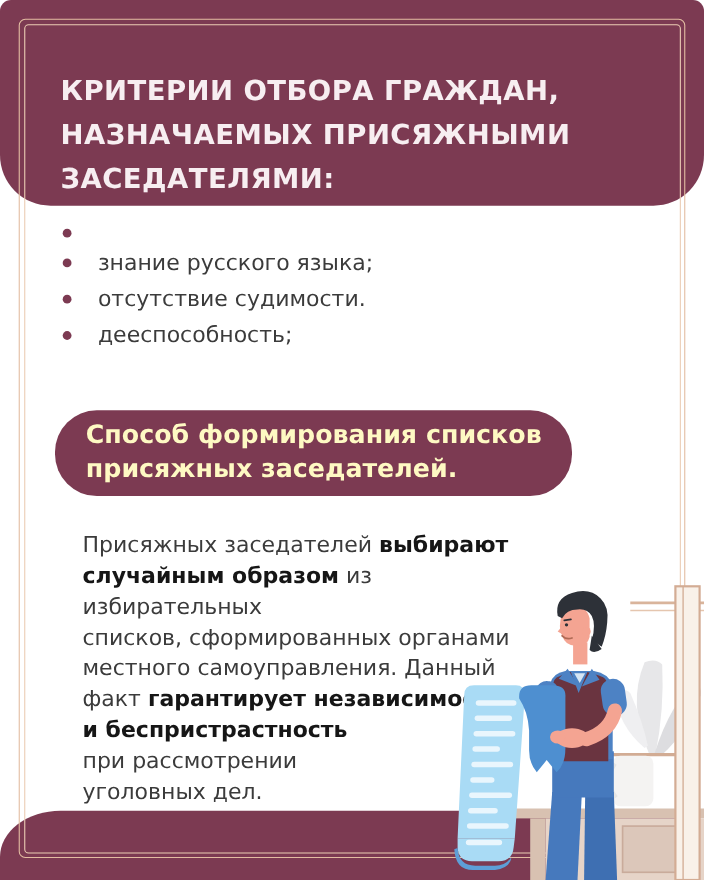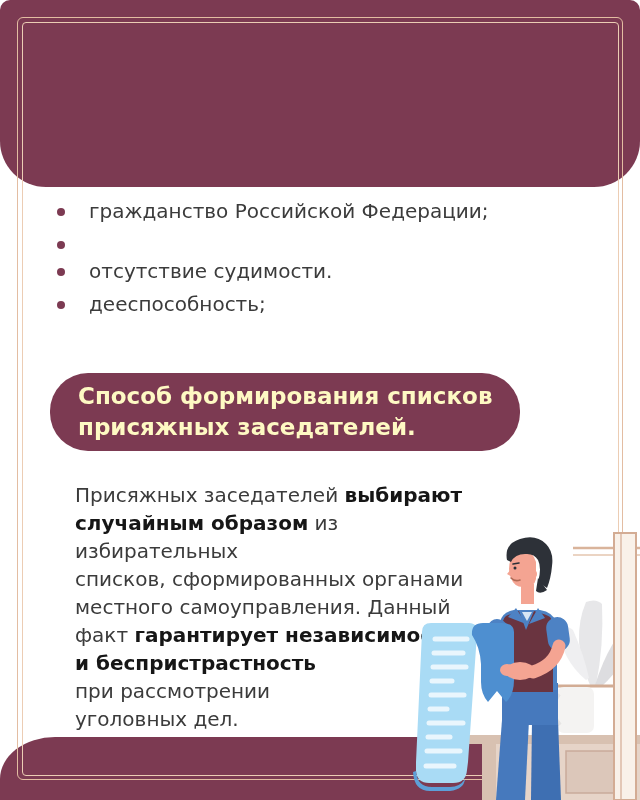--- a/index.html
+++ b/index.html
@@ -40,32 +40,35 @@
 
   
   .illus{position:absolute;left:390px;top:520px;width:250px;height:280px;z-index:4;}
 </style>
 </head>
 <body>
 
 <div class="poster">
 
   <div class="header"></div>
+  <h1 class="title">КРИТЕРИИ ОТБОРА ГРАЖДАН,
+НАЗНАЧАЕМЫХ ПРИСЯЖНЫМИ
+ЗАСЕДАТЕЛЯМИ:</h1>
 
   <div class="frame-outer">
     <div class="frame-inner"></div>
   </div>
 
   <ul class="criteria">
     <li>
         <span class="dot"></span>
-        <span>гражданство Российской Федерации;</span>
       </li>
     <li>
         <span class="dot"></span>
+        <span>знание русского языка;</span>
       </li>
     <li>
         <span class="dot"></span>
         <span>отсутствие судимости.</span>
       </li>
     <li>
         <span class="dot"></span>
         <span>дееспособность;</span>
       </li>
   </ul>

